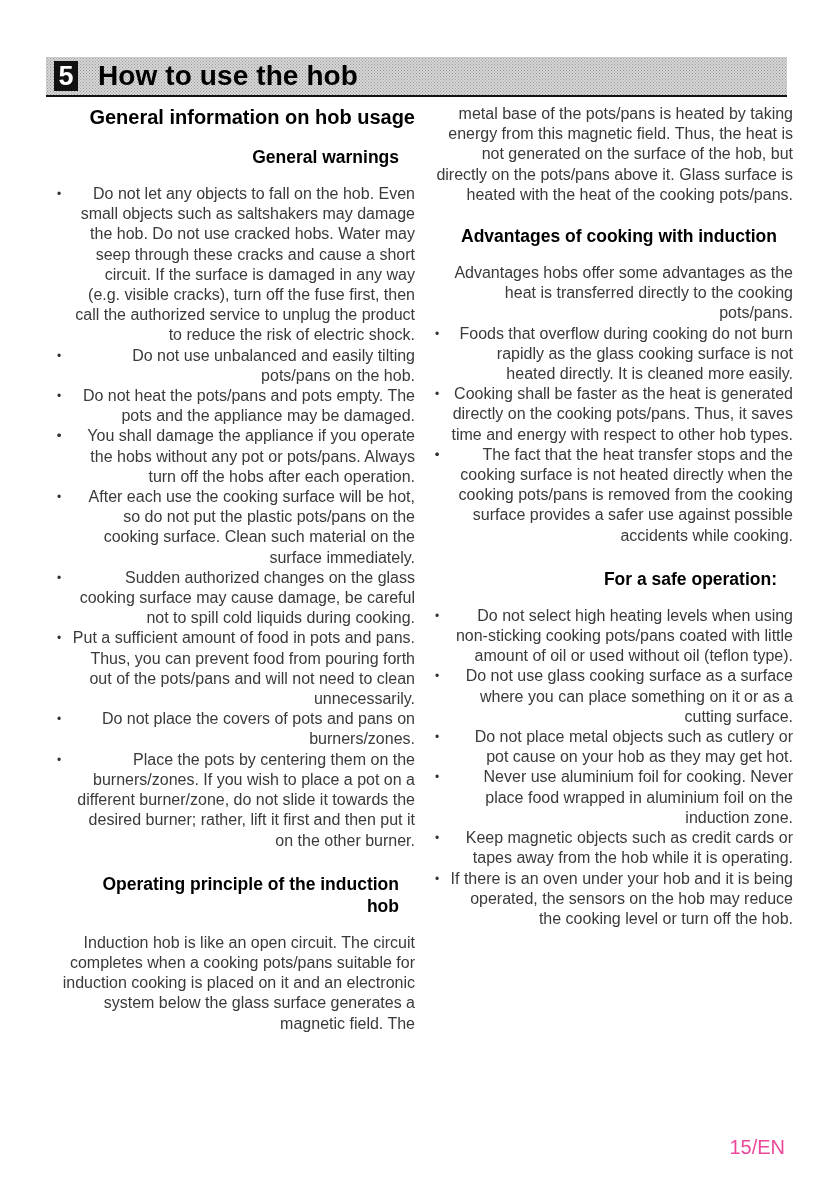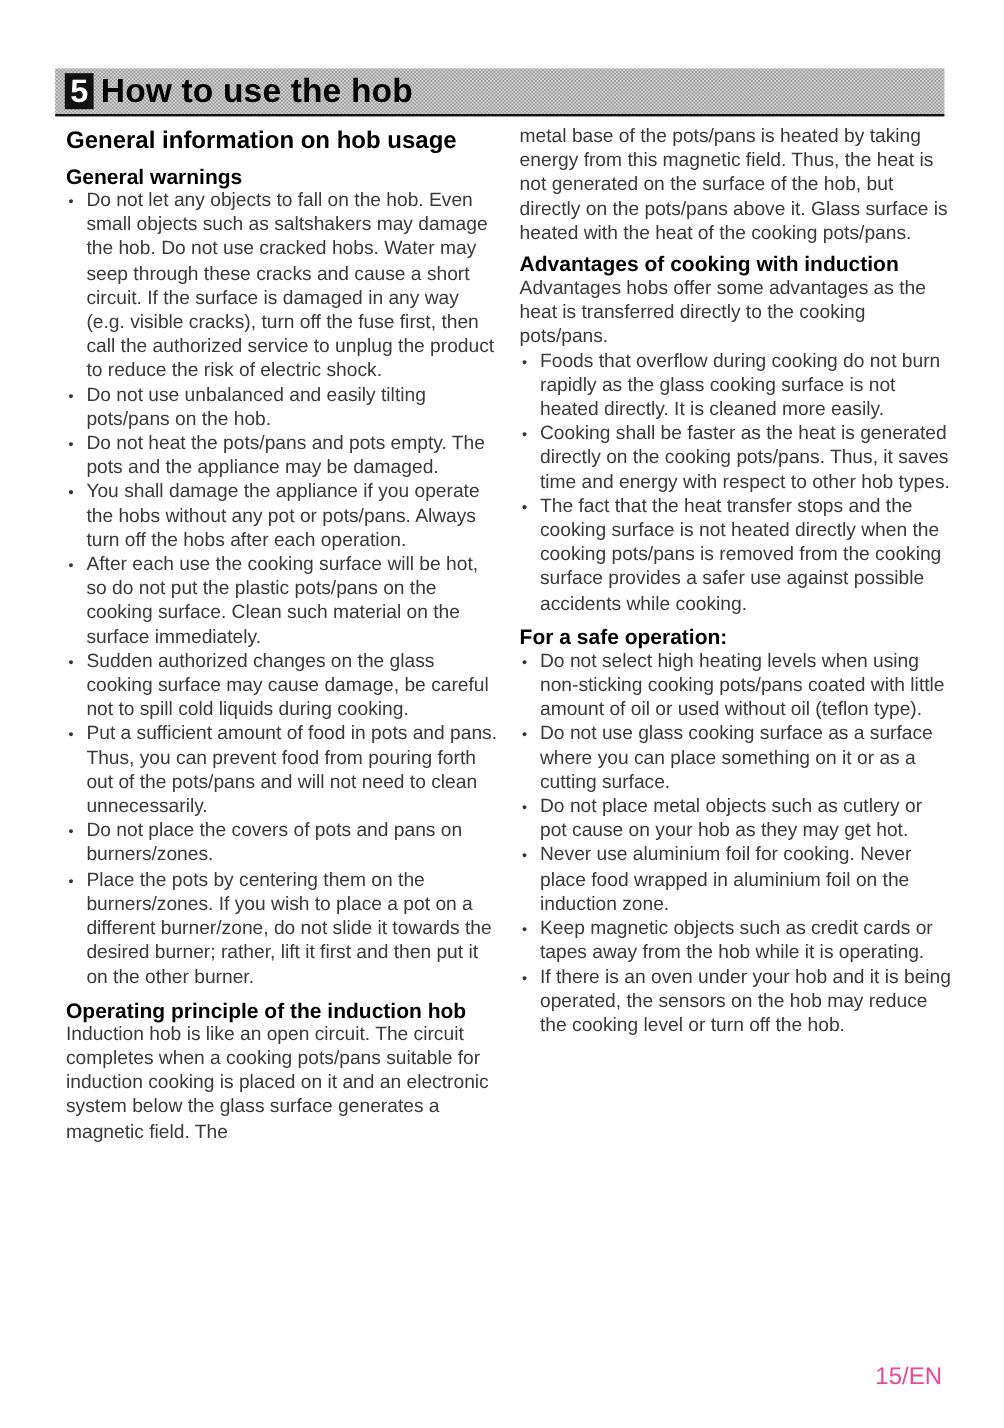--- a/index.html
+++ b/index.html
@@ -18,33 +18,33 @@
     border-bottom: 2px solid #111;
     display: flex; align-items: center;
   }
   .chapter-num {
     display: inline-flex; align-items: center; justify-content: center;
     width: 24px; height: 30px; margin-left: 8px;
     background: #111; color: #fff; font-weight: bold; font-size: 27px;
     font-family: "Liberation Sans", sans-serif;
   }
   .chapter-title {
-    margin-left: 6px; font-weight: bold; font-size: 28px; color: #000;
+    margin-left: 20px; font-weight: bold; font-size: 28px; color: #000;
     letter-spacing: 0.1px;
   }
   .col {
-    position: absolute; top: 104px;
+    position: absolute; top: 104px; text-align: right;
   }
   .col-left { left: 55px; width: 360px; }
   .col-right { left: 433px; width: 360px; }
   h2.section-title {
     margin: 0 0 6px 0; font-size: 20px; font-weight: bold; color: #000; line-height: 26px;
   }
   h3.sub-title {
-    margin: 0; font-size: 17.5px; font-weight: bold; color: #000; line-height: 22px;
+    margin: 16px; font-size: 17.5px; font-weight: bold; color: #000; line-height: 22px;
   }
   p.para {
     margin: 0; font-size: 16px; line-height: 20.2px; color: #3a3a3a;
   }
   ul.bullets {
     list-style: none; margin: 0; padding: 0;
   }
   ul.bullets li {
     position: relative; padding-left: 17px;
     font-size: 16px; line-height: 20.2px; color: #3a3a3a;

